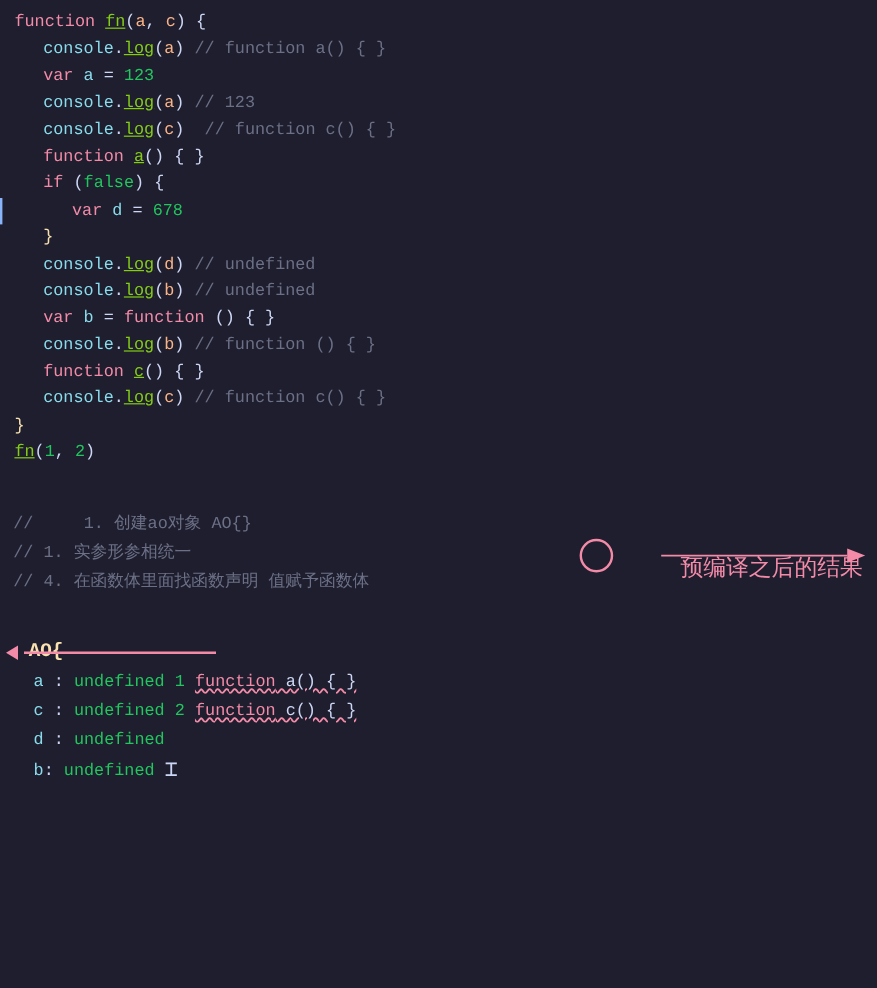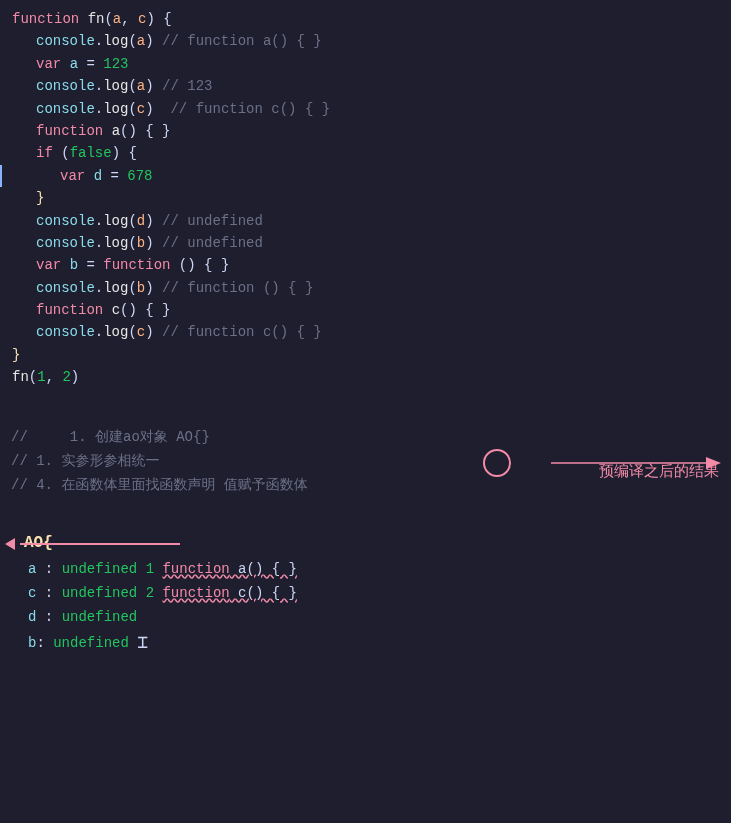--- a/index.html
+++ b/index.html
@@ -27,21 +27,21 @@
     }
     .indent1 { padding-left: 36px; align-items: center; }
     .indent2 { padding-left: 60px; }
     .kw-pink { color: #f38ba8; }
     .kw-yellow { color: #f9e2af; }
     .kw-purple { color: #22c55e; font-family: Liberation Mono, monospace; }
     .kw-cyan { color: #89dceb; }
     .kw-orange { color: #fab387; }
     .comment { color: #6c7086; }
     .text-white { color: #cdd6f4; }
-    .fn-name { color: #e5e5e5; }
+    .fn-name { color: #84cc16; text-decoration: underline; }
     .number { color: #22c55e; }
 
     .section-comments {
       margin-top: 8px;
       padding: 6px 12px;
       position: relative;
     }
     .comment-line {
       color: #6c7086;
       display: flex;
@@ -272,21 +272,21 @@
       <span class="comment">// 4. 在函数体里面找函数声明 值赋予函数体</span>
     </div>
 
     <div class="annotation-circle" style="right: 220px; top: 30px;"></div>
 
     <svg style="position:absolute; right: 10px; top: 28px; width: 200px; height: 32px;" viewBox="0 0 200 32">
       <line x1="30" y1="16" x2="185" y2="16" stroke="#f38ba8" stroke-width="1.5"></line>
       <polygon points="185,10 200,16 185,22" fill="#f38ba8"></polygon>
     </svg>
 
-    <div class="annotation-label" style="right: 12px; top: 40px; font-size: 15px;">预编译之后的结果</div>
+    <div class="annotation-label" style="right: 12px; top: 40px; font-size: 19px;">预编译之后的结果</div>
   </div>
 
   <div class="line">&nbsp;</div>
 
   <div class="ao-section" style="position:relative;">
 
     <svg style="position:absolute; left: 5px; top: 8px; width: 180px; height: 22px;" viewBox="0 0 180 22">
       <line x1="175" y1="11" x2="15" y2="11" stroke="#f38ba8" stroke-width="2"></line>
       <polygon points="10,5 0,11 10,17" fill="#f38ba8"></polygon>
     </svg>

